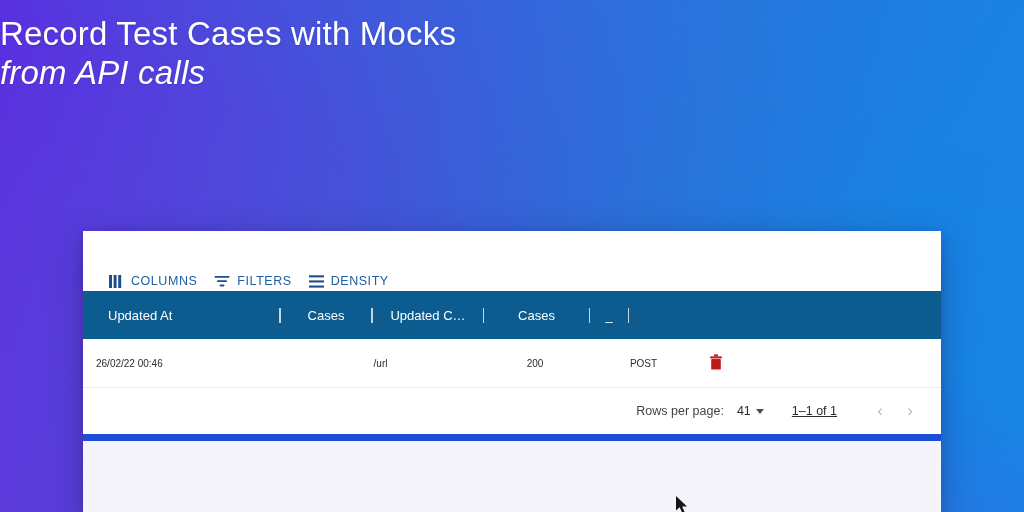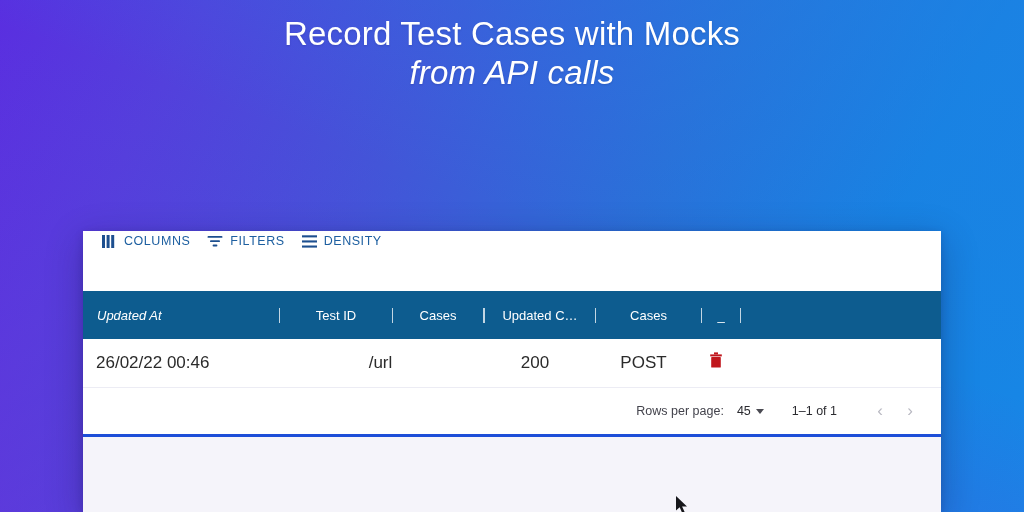--- a/index.html
+++ b/index.html
@@ -22,95 +22,95 @@
   }
   .stage:after{
     content:"";position:absolute;inset:0;
     background:linear-gradient(200deg, rgba(30,130,228,.55) 0%, rgba(30,130,228,0) 45%, rgba(108,44,220,.45) 100%);
     pointer-events:none;
   }
 
   
   .title{
     position:absolute;left:0;right:0;top:14px;
-    text-align:center;color:#fff;
+    text-align:left;color:#fff;
     font-size:33px;line-height:39px;font-weight:400;
     letter-spacing:.2px;
     text-shadow:0 1px 2px rgba(20,20,80,.18);
     z-index:3;
   }
   .title .l2{display:block;font-style:italic;}
 
   
   .card{
     position:absolute;left:83px;top:231px;width:858px;height:281px;
     background:#ffffff;
     box-shadow:0 10px 34px rgba(22,18,70,.30), 0 2px 8px rgba(22,18,70,.18);
     z-index:4;overflow:hidden;
     display:flex;flex-direction:column;
   }
 
   
   .toolbar{
-    height:60px;display:flex;align-items:flex-start;
-    padding-left:17px;gap:0;background:#fff;flex:0 0 auto;
+    height:60px;display:flex;align-items:flex-end;
+    padding-left:24px;gap:0;background:#fff;flex:0 0 auto;
   }
   .tbtn{
     display:flex;align-items:center;gap:7px;
     color:#1d5fa0;font-size:12.5px;letter-spacing:.55px;
     font-weight:500;padding:3px 9px 3px 2px;margin-right:6px;
     cursor:pointer;white-space:nowrap;
   }
   .tbtn svg{display:block;}
 
   
   .thead{
     height:48px;background:#0d5c8f;flex:0 0 auto;
     display:flex;align-items:center;position:relative;
   }
   .th{
     color:#ffffff;font-size:13px;font-weight:400;
     display:flex;align-items:center;height:100%;
     box-sizing:border-box;white-space:nowrap;overflow:hidden;
   }
-  .th.left{justify-content:flex-start;padding-left:14px;font-style:italic;}
+  .th.left{justify-content:flex-start;padding-left:25px;}
   .th.center{justify-content:center;}
   .sep{
     width:1px;height:15px;background:rgba(255,255,255,.75);
     flex:0 0 auto;
   }
 
   
   .trow{
     height:48px;flex:0 0 auto;display:flex;align-items:center;
     border-bottom:1px solid #ececf4;background:#fff;
   }
   .td{
-    color:#2b2b2b;font-size:17px;
+    color:#2b2b2b;font-size:10px;
     display:flex;align-items:center;height:100%;
     box-sizing:border-box;white-space:nowrap;overflow:hidden;
   }
   .td.left{justify-content:flex-start;padding-left:13px;}
   .td.center{justify-content:center;}
   .gap{flex:0 0 auto;width:1px;}
 
   
   .tfoot{
     height:46px;flex:0 0 auto;display:flex;align-items:center;
     justify-content:flex-end;padding-right:16px;background:#fff;
-    border-bottom:3px solid #1d4ed8;
+    border-bottom:7px solid #1d4ed8;
   }
   .rpp-label{color:#43434c;font-size:12.5px;margin-right:13px;}
   .rpp-val{color:#2b2b30;font-size:12.5px;margin-right:5px;}
   .caret{
     width:0;height:0;border-left:4.5px solid transparent;
     border-right:4.5px solid transparent;border-top:5px solid #4a4a52;
     margin-right:28px;cursor:pointer;
   }
-  .range{color:#2b2b30;font-size:12.5px;margin-right:28px;}
+  .range{color:#2b2b30;font-size:12.5px;margin-right:28px;text-decoration:underline;}
   .pgbtn{
     width:30px;height:30px;display:flex;align-items:center;justify-content:center;
     color:#b9b9c2;font-size:17px;cursor:pointer;
   }
 
   
   .empty{flex:1 1 auto;background:#f5f4fa;}
 
   
   .cursor{position:absolute;left:676px;top:496px;z-index:9;}
@@ -159,21 +159,20 @@
             <rect x="0" y="10.5" width="15" height="2.1" fill="#1d4f8f"></rect>
           </svg>
         </span>
         <span>DENSITY</span>
       </div>
     </div>
 
     <div class="thead">
       <div class="th left" style="width:196px">Updated At</div>
       <div class="sep"></div>
-      <div class="th center" style="width:112px">Test ID</div>
       <div class="sep"></div>
       <div class="th center" style="width:90px">Cases</div>
       <div class="sep"></div>
       <div class="sep"></div>
       <div class="th center" style="width:110px">Updated C…</div>
       <div class="sep"></div>
       <div class="th center" style="width:105px">Cases</div>
       <div class="sep"></div>
       <div class="th center" style="width:38px">_</div>
       <div class="sep"></div>
@@ -197,21 +196,21 @@
             <rect x="5" y="0.4" width="4" height="2.0" fill="#c0161c"></rect>
             <rect x="2.2" y="5.0" width="9.6" height="10.6" rx="0.7" fill="#c0161c"></rect>
           </svg>
         </span>
       </div>
       <div class="gap"></div>
     </div>
 
     <div class="tfoot">
       <span class="rpp-label">Rows per page:</span>
-      <span class="rpp-val">45</span>
+      <span class="rpp-val">41</span>
       <span class="caret"></span>
       <span class="range">1–1 of 1</span>
       <span class="pgbtn">‹</span>
       <span class="pgbtn">›</span>
     </div>
 
     <div class="empty"></div>
   </div>
 
   <div class="cursor">

